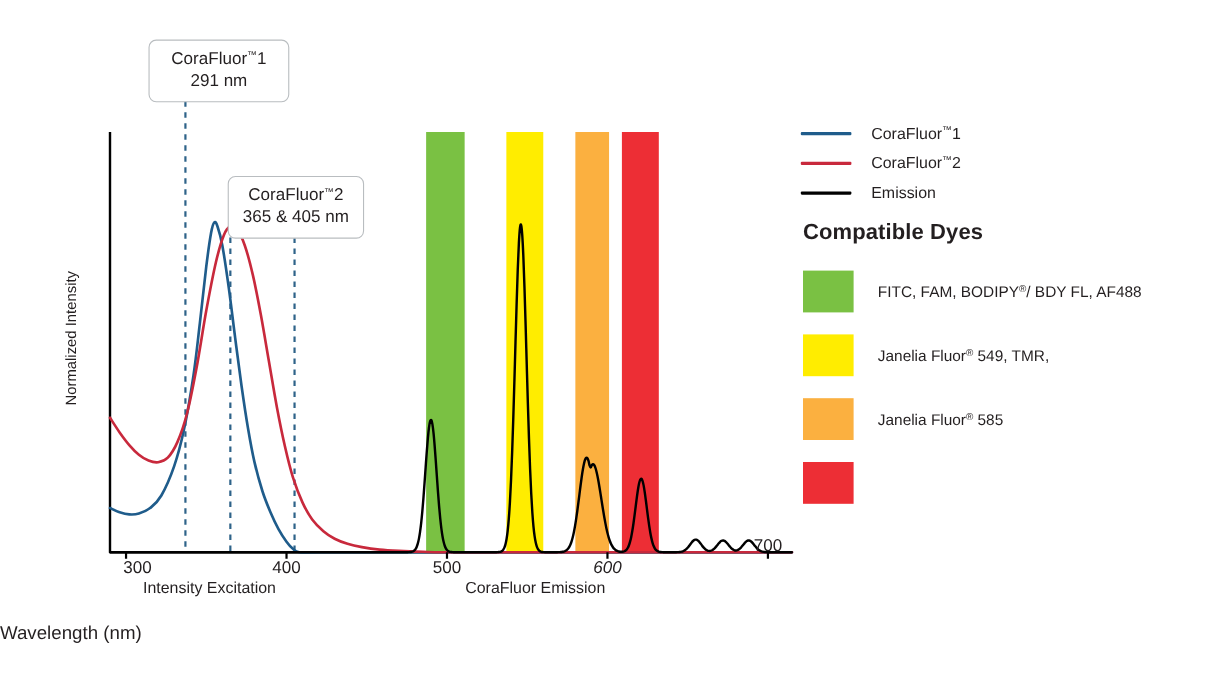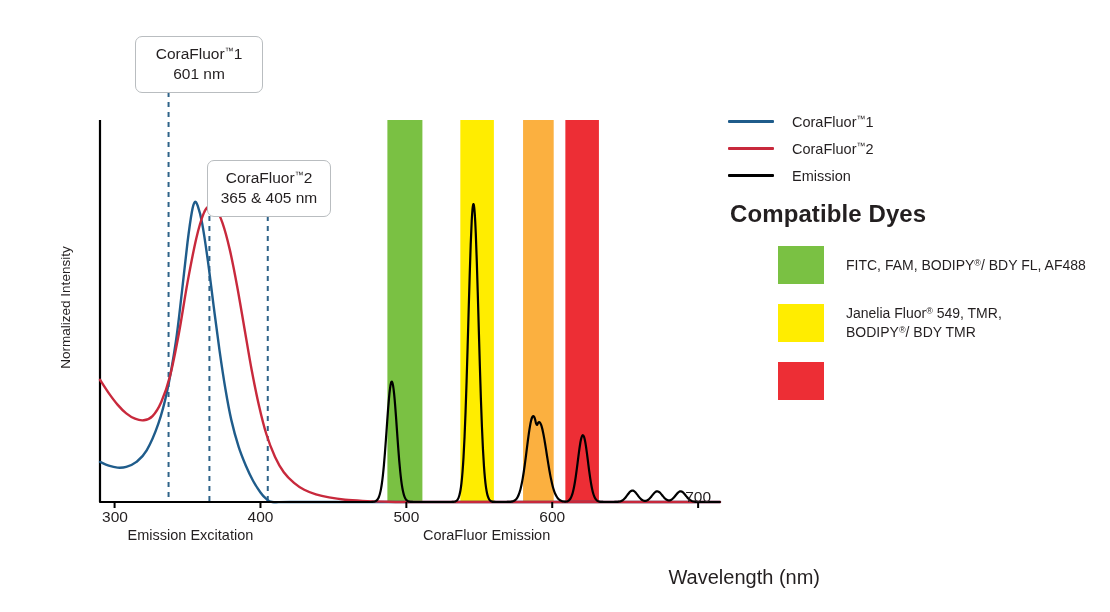--- a/index.html
+++ b/index.html
@@ -64,22 +64,22 @@
     width: 180px;
     text-align: center;
     transform: rotate(-90deg);
     transform-origin: center center;
     font-size: 13.5px;
   }
   #x-axis-title {
     left: 0px;
     top: 566px;
     width: 820px;
-    text-align: right;
-    font-size: 20px;
+    text-align: left;
+    font-size: 17px;
   }
   .tick-label {
     position: absolute;
     font-size: 15.5px;
     color: #231f20;
     transform: translateX(-50%);
     white-space: nowrap;
   }
   .region-label {
     position: absolute;
@@ -115,36 +115,35 @@
   }
   .legend-text sup {
     font-size: 9px;
     vertical-align: 0.55em;
   }
 
   #dyes-heading {
     position: absolute;
     left: 730px;
     top: 200px;
-    font-size: 24px;
+    font-size: 20px;
     font-weight: bold;
     color: #231f20;
     letter-spacing: 0.1px;
   }
   #dyes-list {
     position: absolute;
     left: 730px;
     top: 236px;
     width: 372px;
   }
   .dye-row {
     display: flex;
     align-items: center;
     height: 58px;
-    margin-left: 48px;
   }
   .dye-swatch {
     width: 46px;
     height: 38px;
     flex: 0 0 46px;
     margin-right: 22px;
   }
   .dye-text {
     font-size: 14px;
     line-height: 1.35;
@@ -176,38 +175,38 @@
       <path d="M 100.00 502.00 C 100.17 502.00, 100.68 502.00, 101.02 502.00 C 101.36 502.00, 101.70 502.00, 102.04 502.00 C 102.38 502.00, 102.72 502.00, 103.06 502.00 C 103.40 502.00, 103.74 502.00, 104.08 502.00 C 104.43 502.00, 104.77 502.00, 105.11 502.00 C 105.45 502.00, 105.79 502.00, 106.13 502.00 C 106.47 502.00, 106.81 502.00, 107.15 502.00 C 107.49 502.00, 107.83 502.00, 108.17 502.00 C 108.51 502.00, 108.85 502.00, 109.19 502.00 C 109.53 502.00, 109.87 502.00, 110.21 502.00 C 110.55 502.00, 110.89 502.00, 111.23 502.00 C 111.57 502.00, 111.91 502.00, 112.25 502.00 C 112.59 502.00, 112.93 502.00, 113.28 502.00 C 113.62 502.00, 113.96 502.00, 114.30 502.00 C 114.64 502.00, 114.98 502.00, 115.32 502.00 C 115.66 502.00, 116.00 502.00, 116.34 502.00 C 116.68 502.00, 117.02 502.00, 117.36 502.00 C 117.70 502.00, 118.04 502.00, 118.38 502.00 C 118.72 502.00, 119.06 502.00, 119.40 502.00 C 119.74 502.00, 120.08 502.00, 120.42 502.00 C 120.76 502.00, 121.10 502.00, 121.44 502.00 C 121.79 502.00, 122.13 502.00, 122.47 502.00 C 122.81 502.00, 123.15 502.00, 123.49 502.00 C 123.83 502.00, 124.17 502.00, 124.51 502.00 C 124.85 502.00, 125.19 502.00, 125.53 502.00 C 125.87 502.00, 126.21 502.00, 126.55 502.00 C 126.89 502.00, 127.23 502.00, 127.57 502.00 C 127.91 502.00, 128.25 502.00, 128.59 502.00 C 128.93 502.00, 129.27 502.00, 129.61 502.00 C 129.95 502.00, 130.29 502.00, 130.64 502.00 C 130.98 502.00, 131.32 502.00, 131.66 502.00 C 132.00 502.00, 132.34 502.00, 132.68 502.00 C 133.02 502.00, 133.36 502.00, 133.70 502.00 C 134.04 502.00, 134.38 502.00, 134.72 502.00 C 135.06 502.00, 135.40 502.00, 135.74 502.00 C 136.08 502.00, 136.42 502.00, 136.76 502.00 C 137.10 502.00, 137.44 502.00, 137.78 502.00 C 138.12 502.00, 138.46 502.00, 138.80 502.00 C 139.15 502.00, 139.49 502.00, 139.83 502.00 C 140.17 502.00, 140.51 502.00, 140.85 502.00 C 141.19 502.00, 141.53 502.00, 141.87 502.00 C 142.21 502.00, 142.55 502.00, 142.89 502.00 C 143.23 502.00, 143.57 502.00, 143.91 502.00 C 144.25 502.00, 144.59 502.00, 144.93 502.00 C 145.27 502.00, 145.61 502.00, 145.95 502.00 C 146.29 502.00, 146.63 502.00, 146.97 502.00 C 147.31 502.00, 147.65 502.00, 148.00 502.00 C 148.34 502.00, 148.68 502.00, 149.02 502.00 C 149.36 502.00, 149.70 502.00, 150.04 502.00 C 150.38 502.00, 150.72 502.00, 151.06 502.00 C 151.40 502.00, 151.74 502.00, 152.08 502.00 C 152.42 502.00, 152.76 502.00, 153.10 502.00 C 153.44 502.00, 153.78 502.00, 154.12 502.00 C 154.46 502.00, 154.80 502.00, 155.14 502.00 C 155.48 502.00, 155.82 502.00, 156.16 502.00 C 156.51 502.00, 156.85 502.00, 157.19 502.00 C 157.53 502.00, 157.87 502.00, 158.21 502.00 C 158.55 502.00, 158.89 502.00, 159.23 502.00 C 159.57 502.00, 159.91 502.00, 160.25 502.00 C 160.59 502.00, 160.93 502.00, 161.27 502.00 C 161.61 502.00, 161.95 502.00, 162.29 502.00 C 162.63 502.00, 162.97 502.00, 163.31 502.00 C 163.65 502.00, 163.99 502.00, 164.33 502.00 C 164.67 502.00, 165.01 502.00, 165.36 502.00 C 165.70 502.00, 166.04 502.00, 166.38 502.00 C 166.72 502.00, 167.06 502.00, 167.40 502.00 C 167.74 502.00, 168.08 502.00, 168.42 502.00 C 168.76 502.00, 169.10 502.00, 169.44 502.00 C 169.78 502.00, 170.12 502.00, 170.46 502.00 C 170.80 502.00, 171.14 502.00, 171.48 502.00 C 171.82 502.00, 172.16 502.00, 172.50 502.00 C 172.84 502.00, 173.18 502.00, 173.52 502.00 C 173.87 502.00, 174.21 502.00, 174.55 502.00 C 174.89 502.00, 175.23 502.00, 175.57 502.00 C 175.91 502.00, 176.25 502.00, 176.59 502.00 C 176.93 502.00, 177.27 502.00, 177.61 502.00 C 177.95 502.00, 178.29 502.00, 178.63 502.00 C 178.97 502.00, 179.31 502.00, 179.65 502.00 C 179.99 502.00, 180.33 502.00, 180.67 502.00 C 181.01 502.00, 181.35 502.00, 181.69 502.00 C 182.03 502.00, 182.37 502.00, 182.72 502.00 C 183.06 502.00, 183.40 502.00, 183.74 502.00 C 184.08 502.00, 184.42 502.00, 184.76 502.00 C 185.10 502.00, 185.44 502.00, 185.78 502.00 C 186.12 502.00, 186.46 502.00, 186.80 502.00 C 187.14 502.00, 187.48 502.00, 187.82 502.00 C 188.16 502.00, 188.50 502.00, 188.84 502.00 C 189.18 502.00, 189.52 502.00, 189.86 502.00 C 190.20 502.00, 190.54 502.00, 190.88 502.00 C 191.23 502.00, 191.57 502.00, 191.91 502.00 C 192.25 502.00, 192.59 502.00, 192.93 502.00 C 193.27 502.00, 193.61 502.00, 193.95 502.00 C 194.29 502.00, 194.63 502.00, 194.97 502.00 C 195.31 502.00, 195.65 502.00, 195.99 502.00 C 196.33 502.00, 196.67 502.00, 197.01 502.00 C 197.35 502.00, 197.69 502.00, 198.03 502.00 C 198.37 502.00, 198.71 502.00, 199.05 502.00 C 199.39 502.00, 199.73 502.00, 200.08 502.00 C 200.42 502.00, 200.76 502.00, 201.10 502.00 C 201.44 502.00, 201.78 502.00, 202.12 502.00 C 202.46 502.00, 202.80 502.00, 203.14 502.00 C 203.48 502.00, 203.82 502.00, 204.16 502.00 C 204.50 502.00, 204.84 502.00, 205.18 502.00 C 205.52 502.00, 205.86 502.00, 206.20 502.00 C 206.54 502.00, 206.88 502.00, 207.22 502.00 C 207.56 502.00, 207.90 502.00, 208.24 502.00 C 208.59 502.00, 208.93 502.00, 209.27 502.00 C 209.61 502.00, 209.95 502.00, 210.29 502.00 C 210.63 502.00, 210.97 502.00, 211.31 502.00 C 211.65 502.00, 211.99 502.00, 212.33 502.00 C 212.67 502.00, 213.01 502.00, 213.35 502.00 C 213.69 502.00, 214.03 502.00, 214.37 502.00 C 214.71 502.00, 215.05 502.00, 215.39 502.00 C 215.73 502.00, 216.07 502.00, 216.41 502.00 C 216.75 502.00, 217.09 502.00, 217.44 502.00 C 217.78 502.00, 218.12 502.00, 218.46 502.00 C 218.80 502.00, 219.14 502.00, 219.48 502.00 C 219.82 502.00, 220.16 502.00, 220.50 502.00 C 220.84 502.00, 221.18 502.00, 221.52 502.00 C 221.86 502.00, 222.20 502.00, 222.54 502.00 C 222.88 502.00, 223.22 502.00, 223.56 502.00 C 223.90 502.00, 224.24 502.00, 224.58 502.00 C 224.92 502.00, 225.26 502.00, 225.60 502.00 C 225.95 502.00, 226.29 502.00, 226.63 502.00 C 226.97 502.00, 227.31 502.00, 227.65 502.00 C 227.99 502.00, 228.33 502.00, 228.67 502.00 C 229.01 502.00, 229.35 502.00, 229.69 502.00 C 230.03 502.00, 230.37 502.00, 230.71 502.00 C 231.05 502.00, 231.39 502.00, 231.73 502.00 C 232.07 502.00, 232.41 502.00, 232.75 502.00 C 233.09 502.00, 233.43 502.00, 233.77 502.00 C 234.11 502.00, 234.45 502.00, 234.80 502.00 C 235.14 502.00, 235.48 502.00, 235.82 502.00 C 236.16 502.00, 236.50 502.00, 236.84 502.00 C 237.18 502.00, 237.52 502.00, 237.86 502.00 C 238.20 502.00, 238.54 502.00, 238.88 502.00 C 239.22 502.00, 239.56 502.00, 239.90 502.00 C 240.24 502.00, 240.58 502.00, 240.92 502.00 C 241.26 502.00, 241.60 502.00, 241.94 502.00 C 242.28 502.00, 242.62 502.00, 242.96 502.00 C 243.31 502.00, 243.65 502.00, 243.99 502.00 C 244.33 502.00, 244.67 502.00, 245.01 502.00 C 245.35 502.00, 245.69 502.00, 246.03 502.00 C 246.37 502.00, 246.71 502.00, 247.05 502.00 C 247.39 502.00, 247.73 502.00, 248.07 502.00 C 248.41 502.00, 248.75 502.00, 249.09 502.00 C 249.43 502.00, 249.77 502.00, 250.11 502.00 C 250.45 502.00, 250.79 502.00, 251.13 502.00 C 251.47 502.00, 251.81 502.00, 252.16 502.00 C 252.50 502.00, 252.84 502.00, 253.18 502.00 C 253.52 502.00, 253.86 502.00, 254.20 502.00 C 254.54 502.00, 254.88 502.00, 255.22 502.00 C 255.56 502.00, 255.90 502.00, 256.24 502.00 C 256.58 502.00, 256.92 502.00, 257.26 502.00 C 257.60 502.00, 257.94 502.00, 258.28 502.00 C 258.62 502.00, 258.96 502.00, 259.30 502.00 C 259.64 502.00, 259.98 502.00, 260.32 502.00 C 260.67 502.00, 261.01 502.00, 261.35 502.00 C 261.69 502.00, 262.03 502.00, 262.37 502.00 C 262.71 502.00, 263.05 502.00, 263.39 502.00 C 263.73 502.00, 264.07 502.00, 264.41 502.00 C 264.75 502.00, 265.09 502.00, 265.43 502.00 C 265.77 502.00, 266.11 502.00, 266.45 502.00 C 266.79 502.00, 267.13 502.00, 267.47 502.00 C 267.81 502.00, 268.15 502.00, 268.49 502.00 C 268.83 502.00, 269.17 502.00, 269.52 502.00 C 269.86 502.00, 270.20 502.00, 270.54 502.00 C 270.88 502.00, 271.22 502.00, 271.56 502.00 C 271.90 502.00, 272.24 502.00, 272.58 502.00 C 272.92 502.00, 273.26 502.00, 273.60 502.00 C 273.94 502.00, 274.28 502.00, 274.62 502.00 C 274.96 502.00, 275.30 502.00, 275.64 502.00 C 275.98 502.00, 276.32 502.00, 276.66 502.00 C 277.00 502.00, 277.34 502.00, 277.68 502.00 C 278.03 502.00, 278.37 502.00, 278.71 502.00 C 279.05 502.00, 279.39 502.00, 279.73 502.00 C 280.07 502.00, 280.41 502.00, 280.75 502.00 C 281.09 502.00, 281.43 502.00, 281.77 502.00 C 282.11 502.00, 282.45 502.00, 282.79 502.00 C 283.13 502.00, 283.47 502.00, 283.81 502.00 C 284.15 502.00, 284.49 502.00, 284.83 502.00 C 285.17 502.00, 285.51 502.00, 285.85 502.00 C 286.19 502.00, 286.53 502.00, 286.88 502.00 C 287.22 502.00, 287.56 502.00, 287.90 502.00 C 288.24 502.00, 288.58 502.00, 288.92 502.00 C 289.26 502.00, 289.60 502.00, 289.94 502.00 C 290.28 502.00, 290.62 502.00, 290.96 502.00 C 291.30 502.00, 291.64 502.00, 291.98 502.00 C 292.32 502.00, 292.66 502.00, 293.00 502.00 C 293.34 502.00, 293.68 502.00, 294.02 502.00 C 294.36 502.00, 294.70 502.00, 295.04 502.00 C 295.39 502.00, 295.73 502.00, 296.07 502.00 C 296.41 502.00, 296.75 502.00, 297.09 502.00 C 297.43 502.00, 297.77 502.00, 298.11 502.00 C 298.45 502.00, 298.79 502.00, 299.13 502.00 C 299.47 502.00, 299.81 502.00, 300.15 502.00 C 300.49 502.00, 300.83 502.00, 301.17 502.00 C 301.51 502.00, 301.85 502.00, 302.19 502.00 C 302.53 502.00, 302.87 502.00, 303.21 502.00 C 303.55 502.00, 303.89 502.00, 304.24 502.00 C 304.58 502.00, 304.92 502.00, 305.26 502.00 C 305.60 502.00, 305.94 502.00, 306.28 502.00 C 306.62 502.00, 306.96 502.00, 307.30 502.00 C 307.64 502.00, 307.98 502.00, 308.32 502.00 C 308.66 502.00, 309.00 502.00, 309.34 502.00 C 309.68 502.00, 310.02 502.00, 310.36 502.00 C 310.70 502.00, 311.04 502.00, 311.38 502.00 C 311.72 502.00, 312.06 502.00, 312.40 502.00 C 312.75 502.00, 313.09 502.00, 313.43 502.00 C 313.77 502.00, 314.11 502.00, 314.45 502.00 C 314.79 502.00, 315.13 502.00, 315.47 502.00 C 315.81 502.00, 316.15 502.00, 316.49 502.00 C 316.83 502.00, 317.17 502.00, 317.51 502.00 C 317.85 502.00, 318.19 502.00, 318.53 502.00 C 318.87 502.00, 319.21 502.00, 319.55 502.00 C 319.89 502.00, 320.23 502.00, 320.57 502.00 C 320.91 502.00, 321.25 502.00, 321.60 502.00 C 321.94 502.00, 322.28 502.00, 322.62 502.00 C 322.96 502.00, 323.30 502.00, 323.64 502.00 C 323.98 502.00, 324.32 502.00, 324.66 502.00 C 325.00 502.00, 325.34 502.00, 325.68 502.00 C 326.02 502.00, 326.36 502.00, 326.70 502.00 C 327.04 502.00, 327.38 502.00, 327.72 502.00 C 328.06 502.00, 328.40 502.00, 328.74 502.00 C 329.08 502.00, 329.42 502.00, 329.76 502.00 C 330.11 502.00, 330.45 502.00, 330.79 502.00 C 331.13 502.00, 331.47 502.00, 331.81 502.00 C 332.15 502.00, 332.49 502.00, 332.83 502.00 C 333.17 502.00, 333.51 502.00, 333.85 502.00 C 334.19 502.00, 334.53 502.00, 334.87 502.00 C 335.21 502.00, 335.55 502.00, 335.89 502.00 C 336.23 502.00, 336.57 502.00, 336.91 502.00 C 337.25 502.00, 337.59 502.00, 337.93 502.00 C 338.27 502.00, 338.61 502.00, 338.96 502.00 C 339.30 502.00, 339.64 502.00, 339.98 502.00 C 340.32 502.00, 340.66 502.00, 341.00 502.00 C 341.34 502.00, 341.68 502.00, 342.02 502.00 C 342.36 502.00, 342.70 502.00, 343.04 502.00 C 343.38 502.00, 343.72 502.00, 344.06 502.00 C 344.40 502.00, 344.74 502.00, 345.08 502.00 C 345.42 502.00, 345.76 502.00, 346.10 502.00 C 346.44 502.00, 346.78 502.00, 347.12 502.00 C 347.47 502.00, 347.81 502.00, 348.15 502.00 C 348.49 502.00, 348.83 502.00, 349.17 502.00 C 349.51 502.00, 349.85 502.00, 350.19 502.00 C 350.53 502.00, 350.87 502.00, 351.21 502.00 C 351.55 502.00, 351.89 502.00, 352.23 502.00 C 352.57 502.00, 352.91 502.00, 353.25 502.00 C 353.59 502.00, 353.93 502.00, 354.27 502.00 C 354.61 502.00, 354.95 502.00, 355.29 502.00 C 355.63 502.00, 355.97 502.00, 356.32 502.00 C 356.66 502.00, 357.00 502.00, 357.34 502.00 C 357.68 502.00, 358.02 502.00, 358.36 502.00 C 358.70 502.00, 359.04 502.00, 359.38 502.00 C 359.72 502.00, 360.06 502.00, 360.40 502.00 C 360.74 502.00, 361.08 502.00, 361.42 502.00 C 361.76 502.00, 362.10 502.00, 362.44 502.00 C 362.78 502.00, 363.12 502.00, 363.46 502.00 C 363.80 502.00, 364.14 502.00, 364.48 502.00 C 364.83 502.00, 365.17 502.00, 365.51 502.00 C 365.85 502.00, 366.19 502.00, 366.53 502.00 C 366.87 502.00, 367.21 502.00, 367.55 502.00 C 367.89 502.00, 368.23 502.00, 368.57 502.00 C 368.91 501.99, 369.25 501.99, 369.59 501.99 C 369.93 501.99, 370.27 501.98, 370.61 501.98 C 370.95 501.97, 371.29 501.96, 371.63 501.95 C 371.97 501.93, 372.31 501.92, 372.65 501.89 C 372.99 501.86, 373.33 501.83, 373.68 501.77 C 374.02 501.72, 374.36 501.66, 374.70 501.55 C 375.04 501.44, 375.38 501.33, 375.72 501.14 C 376.06 500.95, 376.40 500.74, 376.74 500.42 C 377.08 500.09, 377.42 499.73, 377.76 499.20 C 378.10 498.68, 378.44 498.08, 378.78 497.25 C 379.12 496.43, 379.46 495.49, 379.80 494.27 C 380.14 493.04, 380.48 491.64, 380.82 489.89 C 381.16 488.14, 381.50 486.15, 381.84 483.77 C 382.19 481.40, 382.53 478.71, 382.87 475.65 C 383.21 472.59, 383.55 469.15, 383.89 465.40 C 384.23 461.65, 384.57 457.49, 384.91 453.16 C 385.25 448.82, 385.59 444.09, 385.93 439.37 C 386.27 434.66, 386.61 429.63, 386.95 424.85 C 387.29 420.07, 387.63 415.13, 387.97 410.68 C 388.31 406.24, 388.65 401.85, 388.99 398.16 C 389.33 394.46, 389.67 391.08, 390.01 388.54 C 390.35 385.99, 390.69 384.00, 391.04 382.89 C 391.38 381.78, 391.72 381.42, 392.06 381.87 C 392.40 382.31, 392.74 383.63, 393.08 385.58 C 393.42 387.54, 393.76 390.37, 394.10 393.61 C 394.44 396.85, 394.78 400.86, 395.12 405.04 C 395.46 409.21, 395.80 413.97, 396.14 418.66 C 396.48 423.35, 396.82 428.39, 397.16 433.18 C 397.50 437.97, 397.84 442.87, 398.18 447.40 C 398.52 451.93, 398.86 456.36, 399.20 460.38 C 399.55 464.40, 399.89 468.16, 400.23 471.52 C 400.57 474.88, 400.91 477.89, 401.25 480.55 C 401.59 483.21, 401.93 485.49, 402.27 487.50 C 402.61 489.50, 402.95 491.14, 403.29 492.58 C 403.63 494.02, 403.97 495.14, 404.31 496.12 C 404.65 497.10, 404.99 497.83, 405.33 498.47 C 405.67 499.12, 406.01 499.57, 406.35 499.97 C 406.69 500.37, 407.03 500.64, 407.37 500.88 C 407.71 501.11, 408.05 501.27, 408.40 501.40 C 408.74 501.54, 409.08 501.62, 409.42 501.69 C 409.76 501.77, 410.10 501.81, 410.44 501.85 C 410.78 501.89, 411.12 501.91, 411.46 501.93 C 411.80 501.95, 412.14 501.96, 412.48 501.97 C 412.82 501.98, 413.16 501.98, 413.50 501.99 C 413.84 501.99, 414.18 501.99, 414.52 501.99 C 414.86 502.00, 415.20 502.00, 415.54 502.00 C 415.88 502.00, 416.22 502.00, 416.56 502.00 C 416.91 502.00, 417.25 502.00, 417.59 502.00 C 417.93 502.00, 418.27 502.00, 418.61 502.00 C 418.95 502.00, 419.29 502.00, 419.63 502.00 C 419.97 502.00, 420.31 502.00, 420.65 502.00 C 420.99 502.00, 421.33 502.00, 421.67 502.00 C 422.01 502.00, 422.35 502.00, 422.69 502.00 C 423.03 502.00, 423.37 502.00, 423.71 502.00 C 424.05 502.00, 424.39 502.00, 424.73 502.00 C 425.07 502.00, 425.41 502.00, 425.76 502.00 C 426.10 502.00, 426.44 502.00, 426.78 502.00 C 427.12 502.00, 427.46 502.00, 427.80 502.00 C 428.14 502.00, 428.48 502.00, 428.82 502.00 C 429.16 502.00, 429.50 502.00, 429.84 502.00 C 430.18 502.00, 430.52 502.00, 430.86 502.00 C 431.20 502.00, 431.54 502.00, 431.88 502.00 C 432.22 502.00, 432.56 502.00, 432.90 502.00 C 433.24 502.00, 433.58 502.00, 433.92 502.00 C 434.27 502.00, 434.61 502.00, 434.95 502.00 C 435.29 502.00, 435.63 502.00, 435.97 502.00 C 436.31 502.00, 436.65 502.00, 436.99 502.00 C 437.33 502.00, 437.67 502.00, 438.01 502.00 C 438.35 502.00, 438.69 502.00, 439.03 502.00 C 439.37 502.00, 439.71 502.00, 440.05 502.00 C 440.39 502.00, 440.73 502.00, 441.07 502.00 C 441.41 502.00, 441.75 502.00, 442.09 502.00 C 442.43 502.00, 442.77 502.00, 443.12 502.00 C 443.46 502.00, 443.80 502.00, 444.14 502.00 C 444.48 502.00, 444.82 502.00, 445.16 502.00 C 445.50 502.00, 445.84 502.00, 446.18 502.00 C 446.52 502.00, 446.86 502.00, 447.20 502.00 C 447.54 502.00, 447.88 502.00, 448.22 502.00 C 448.56 502.00, 448.90 502.00, 449.24 502.00 C 449.58 501.99, 449.92 501.99, 450.26 501.99 C 450.60 501.99, 450.94 501.98, 451.28 501.98 C 451.63 501.97, 451.97 501.96, 452.31 501.94 C 452.65 501.93, 452.99 501.91, 453.33 501.87 C 453.67 501.84, 454.01 501.80, 454.35 501.73 C 454.69 501.66, 455.03 501.58, 455.37 501.44 C 455.71 501.30, 456.05 501.15, 456.39 500.88 C 456.73 500.62, 457.07 500.33, 457.41 499.87 C 457.75 499.40, 458.09 498.88, 458.43 498.08 C 458.77 497.28, 459.11 496.38, 459.45 495.07 C 459.79 493.77, 460.13 492.29, 460.48 490.25 C 460.82 488.21, 461.16 485.89, 461.50 482.85 C 461.84 479.81, 462.18 476.33, 462.52 472.00 C 462.86 467.67, 463.20 462.74, 463.54 456.87 C 463.88 450.99, 464.22 444.34, 464.56 436.75 C 464.90 429.17, 465.24 420.66, 465.58 411.37 C 465.92 402.09, 466.26 391.80, 466.60 381.06 C 466.94 370.32, 467.28 358.61, 467.62 346.93 C 467.96 335.24, 468.30 322.80, 468.64 310.96 C 468.99 299.12, 469.33 286.90, 469.67 275.89 C 470.01 264.87, 470.35 254.00, 470.69 244.86 C 471.03 235.72, 471.37 227.35, 471.71 221.05 C 472.05 214.75, 472.39 209.82, 472.73 207.06 C 473.07 204.31, 473.41 203.42, 473.75 204.53 C 474.09 205.64, 474.43 208.88, 474.77 213.73 C 475.11 218.58, 475.45 225.57, 475.79 233.60 C 476.13 241.63, 476.47 251.56, 476.81 261.90 C 477.15 272.24, 477.49 284.03, 477.84 295.64 C 478.18 307.26, 478.52 319.73, 478.86 331.59 C 479.20 343.45, 479.54 355.58, 479.88 366.80 C 480.22 378.02, 480.56 388.99, 480.90 398.94 C 481.24 408.89, 481.58 418.19, 481.92 426.52 C 482.26 434.84, 482.60 442.29, 482.94 448.88 C 483.28 455.48, 483.62 461.12, 483.96 466.09 C 484.30 471.05, 484.64 475.11, 484.98 478.67 C 485.32 482.23, 485.66 485.01, 486.00 487.44 C 486.35 489.87, 486.69 491.68, 487.03 493.27 C 487.37 494.86, 487.71 495.98, 488.05 496.97 C 488.39 497.96, 488.73 498.62, 489.07 499.22 C 489.41 499.81, 489.75 500.18, 490.09 500.52 C 490.43 500.86, 490.77 501.06, 491.11 501.24 C 491.45 501.43, 491.79 501.53, 492.13 501.63 C 492.47 501.73, 492.81 501.78, 493.15 501.82 C 493.49 501.87, 493.83 501.90, 494.17 501.92 C 494.51 501.94, 494.85 501.95, 495.20 501.97 C 495.54 501.98, 495.88 501.98, 496.22 501.99 C 496.56 501.99, 496.90 501.99, 497.24 501.99 C 497.58 502.00, 497.92 502.00, 498.26 502.00 C 498.60 502.00, 498.94 502.00, 499.28 502.00 C 499.62 502.00, 499.96 502.00, 500.30 502.00 C 500.64 502.00, 500.98 502.00, 501.32 502.00 C 501.66 502.00, 502.00 502.00, 502.34 502.00 C 502.68 502.00, 503.02 502.00, 503.36 502.00 C 503.71 502.00, 504.05 502.00, 504.39 501.99 C 504.73 501.99, 505.07 501.99, 505.41 501.99 C 505.75 501.99, 506.09 501.98, 506.43 501.98 C 506.77 501.98, 507.11 501.97, 507.45 501.96 C 507.79 501.95, 508.13 501.95, 508.47 501.93 C 508.81 501.92, 509.15 501.90, 509.49 501.88 C 509.83 501.85, 510.17 501.83, 510.51 501.79 C 510.85 501.75, 511.19 501.71, 511.53 501.64 C 511.87 501.58, 512.21 501.51, 512.56 501.41 C 512.90 501.31, 513.24 501.20, 513.58 501.05 C 513.92 500.89, 514.26 500.72, 514.60 500.50 C 514.94 500.27, 515.28 500.01, 515.62 499.69 C 515.96 499.36, 516.30 498.99, 516.64 498.53 C 516.98 498.07, 517.32 497.55, 517.66 496.91 C 518.00 496.28, 518.34 495.57, 518.68 494.72 C 519.02 493.88, 519.36 492.94, 519.70 491.84 C 520.04 490.75, 520.38 489.53, 520.72 488.16 C 521.07 486.78, 521.41 485.27, 521.75 483.59 C 522.09 481.92, 522.43 480.08, 522.77 478.10 C 523.11 476.12, 523.45 473.98, 523.79 471.72 C 524.13 469.46, 524.47 467.03, 524.81 464.54 C 525.15 462.06, 525.49 459.42, 525.83 456.78 C 526.17 454.14, 526.51 451.39, 526.85 448.71 C 527.19 446.03, 527.53 443.29, 527.87 440.70 C 528.21 438.11, 528.55 435.53, 528.89 433.18 C 529.23 430.82, 529.57 428.55, 529.92 426.57 C 530.26 424.60, 530.60 422.79, 530.94 421.31 C 531.28 419.84, 531.62 418.62, 531.96 417.75 C 532.30 416.89, 532.64 416.33, 532.98 416.13 C 533.32 415.94, 533.66 416.09, 534.00 416.58 C 534.34 417.07, 534.68 417.92, 535.02 419.05 C 535.36 420.19, 535.70 422.40, 536.04 423.38 C 536.38 424.36, 536.72 425.04, 537.06 424.94 C 537.40 424.84, 537.74 423.27, 538.08 422.79 C 538.43 422.32, 538.77 422.07, 539.11 422.07 C 539.45 422.07, 539.79 422.32, 540.13 422.79 C 540.47 423.27, 540.81 424.01, 541.15 424.94 C 541.49 425.87, 541.83 427.05, 542.17 428.38 C 542.51 429.72, 542.85 431.28, 543.19 432.95 C 543.53 434.62, 543.87 436.48, 544.21 438.41 C 544.55 440.33, 544.89 442.41, 545.23 444.50 C 545.57 446.59, 545.91 448.78, 546.25 450.94 C 546.59 453.11, 546.93 455.33, 547.28 457.49 C 547.62 459.65, 547.96 461.82, 548.30 463.90 C 548.64 465.98, 548.98 468.03, 549.32 469.98 C 549.66 471.93, 550.00 473.81, 550.34 475.58 C 550.68 477.35, 551.02 479.03, 551.36 480.59 C 551.70 482.16, 552.04 483.62, 552.38 484.97 C 552.72 486.32, 553.06 487.56, 553.40 488.70 C 553.74 489.83, 554.08 490.86, 554.42 491.80 C 554.76 492.73, 555.10 493.56, 555.44 494.32 C 555.79 495.07, 556.13 495.72, 556.47 496.32 C 556.81 496.91, 557.15 497.42, 557.49 497.87 C 557.83 498.33, 558.17 498.71, 558.51 499.06 C 558.85 499.40, 559.19 499.69, 559.53 499.94 C 559.87 500.19, 560.21 500.40, 560.55 500.58 C 560.89 500.76, 561.23 500.91, 561.57 501.03 C 561.91 501.16, 562.25 501.26, 562.59 501.34 C 562.93 501.43, 563.27 501.49, 563.61 501.53 C 563.95 501.58, 564.29 501.61, 564.64 501.62 C 564.98 501.64, 565.32 501.63, 565.66 501.61 C 566.00 501.58, 566.34 501.54, 566.68 501.46 C 567.02 501.38, 567.36 501.29, 567.70 501.13 C 568.04 500.97, 568.38 500.79, 568.72 500.53 C 569.06 500.26, 569.40 499.95, 569.74 499.53 C 570.08 499.10, 570.42 498.61, 570.76 497.97 C 571.10 497.33, 571.44 496.59, 571.78 495.67 C 572.12 494.74, 572.46 493.69, 572.80 492.42 C 573.15 491.16, 573.49 489.72, 573.83 488.08 C 574.17 486.43, 574.51 484.58, 574.85 482.55 C 575.19 480.52, 575.53 478.27, 575.87 475.90 C 576.21 473.53, 576.55 470.94, 576.89 468.34 C 577.23 465.74, 577.57 462.96, 577.91 460.30 C 578.25 457.63, 578.59 454.87, 578.93 452.35 C 579.27 449.84, 579.61 447.34, 579.95 445.22 C 580.29 443.10, 580.63 441.12, 580.97 439.61 C 581.31 438.09, 581.65 436.86, 582.00 436.13 C 582.34 435.39, 582.68 435.05, 583.02 435.18 C 583.36 435.30, 583.70 435.90, 584.04 436.87 C 584.38 437.85, 584.72 439.31, 585.06 441.02 C 585.40 442.73, 585.74 444.87, 586.08 447.13 C 586.42 449.39, 586.76 451.99, 587.10 454.57 C 587.44 457.15, 587.78 459.95, 588.12 462.61 C 588.46 465.28, 588.80 468.02, 589.14 470.57 C 589.48 473.12, 589.82 475.62, 590.16 477.90 C 590.51 480.18, 590.85 482.33, 591.19 484.25 C 591.53 486.17, 591.87 487.90, 592.21 489.44 C 592.55 490.97, 592.89 492.30, 593.23 493.46 C 593.57 494.62, 593.91 495.58, 594.25 496.42 C 594.59 497.26, 594.93 497.92, 595.27 498.50 C 595.61 499.08, 595.95 499.51, 596.29 499.89 C 596.63 500.27, 596.97 500.54, 597.31 500.78 C 597.65 501.01, 597.99 501.18, 598.33 501.32 C 598.67 501.46, 599.01 501.55, 599.36 501.64 C 599.70 501.72, 600.04 501.77, 600.38 501.81 C 600.72 501.86, 601.06 501.88, 601.40 501.91 C 601.74 501.93, 602.08 501.94, 602.42 501.96 C 602.76 501.97, 603.10 501.97, 603.44 501.98 C 603.78 501.99, 604.12 501.99, 604.46 501.99 C 604.80 501.99, 605.14 502.00, 605.48 502.00 C 605.82 502.00, 606.16 502.00, 606.50 502.00 C 606.84 502.00, 607.18 502.00, 607.52 502.00 C 607.87 502.00, 608.21 502.00, 608.55 502.00 C 608.89 502.00, 609.23 502.00, 609.57 502.00 C 609.91 502.00, 610.25 502.00, 610.59 502.00 C 610.93 502.00, 611.27 502.00, 611.61 502.00 C 611.95 502.00, 612.29 502.00, 612.63 501.99 C 612.97 501.99, 613.31 501.99, 613.65 501.99 C 613.99 501.98, 614.33 501.98, 614.67 501.97 C 615.01 501.97, 615.35 501.96, 615.69 501.95 C 616.03 501.94, 616.37 501.92, 616.72 501.90 C 617.06 501.88, 617.40 501.86, 617.74 501.82 C 618.08 501.79, 618.42 501.75, 618.76 501.69 C 619.10 501.63, 619.44 501.57, 619.78 501.48 C 620.12 501.39, 620.46 501.29, 620.80 501.16 C 621.14 501.03, 621.48 500.88, 621.82 500.70 C 622.16 500.52, 622.50 500.31, 622.84 500.06 C 623.18 499.82, 623.52 499.54, 623.86 499.23 C 624.20 498.92, 624.54 498.57, 624.88 498.20 C 625.23 497.82, 625.57 497.41, 625.91 496.99 C 626.25 496.56, 626.59 496.10, 626.93 495.64 C 627.27 495.19, 627.61 494.71, 627.95 494.26 C 628.29 493.81, 628.63 493.35, 628.97 492.94 C 629.31 492.53, 629.65 492.14, 629.99 491.82 C 630.33 491.49, 630.67 491.20, 631.01 491.00 C 631.35 490.79, 631.69 490.65, 632.03 490.58 C 632.37 490.52, 632.71 490.53, 633.05 490.61 C 633.39 490.70, 633.73 490.87, 634.08 491.09 C 634.42 491.32, 634.76 491.62, 635.10 491.96 C 635.44 492.30, 635.78 492.70, 636.12 493.12 C 636.46 493.53, 636.80 494.00, 637.14 494.45 C 637.48 494.90, 637.82 495.38, 638.16 495.83 C 638.50 496.28, 638.84 496.73, 639.18 497.15 C 639.52 497.56, 639.86 497.96, 640.20 498.32 C 640.54 498.68, 640.88 499.00, 641.22 499.29 C 641.56 499.57, 641.90 499.82, 642.24 500.02 C 642.59 500.23, 642.93 500.40, 643.27 500.53 C 643.61 500.65, 643.95 500.74, 644.29 500.79 C 644.63 500.84, 644.97 500.85, 645.31 500.83 C 645.65 500.80, 645.99 500.74, 646.33 500.64 C 646.67 500.53, 647.01 500.39, 647.35 500.22 C 647.69 500.04, 648.03 499.82, 648.37 499.57 C 648.71 499.32, 649.05 499.02, 649.39 498.70 C 649.73 498.38, 650.07 498.01, 650.41 497.63 C 650.75 497.25, 651.09 496.84, 651.44 496.42 C 651.78 496.01, 652.12 495.56, 652.46 495.14 C 652.80 494.71, 653.14 494.28, 653.48 493.88 C 653.82 493.49, 654.16 493.10, 654.50 492.77 C 654.84 492.44, 655.18 492.14, 655.52 491.91 C 655.86 491.69, 656.20 491.51, 656.54 491.41 C 656.88 491.31, 657.22 491.28, 657.56 491.32 C 657.90 491.36, 658.24 491.48, 658.58 491.65 C 658.92 491.82, 659.26 492.08, 659.60 492.36 C 659.95 492.65, 660.29 493.01, 660.63 493.38 C 660.97 493.75, 661.31 494.17, 661.65 494.58 C 661.99 495.00, 662.33 495.44, 662.67 495.86 C 663.01 496.28, 663.35 496.71, 663.69 497.10 C 664.03 497.50, 664.37 497.88, 664.71 498.22 C 665.05 498.56, 665.39 498.87, 665.73 499.14 C 666.07 499.41, 666.41 499.64, 666.75 499.82 C 667.09 500.01, 667.43 500.16, 667.77 500.26 C 668.11 500.36, 668.45 500.42, 668.80 500.43 C 669.14 500.44, 669.48 500.41, 669.82 500.33 C 670.16 500.26, 670.50 500.14, 670.84 499.97 C 671.18 499.81, 671.52 499.60, 671.86 499.36 C 672.20 499.11, 672.54 498.82, 672.88 498.50 C 673.22 498.18, 673.56 497.82, 673.90 497.44 C 674.24 497.06, 674.58 496.64, 674.92 496.22 C 675.26 495.81, 675.60 495.36, 675.94 494.94 C 676.28 494.52, 676.62 494.09, 676.96 493.71 C 677.31 493.32, 677.65 492.94, 677.99 492.63 C 678.33 492.31, 678.67 492.03, 679.01 491.82 C 679.35 491.61, 679.69 491.45, 680.03 491.37 C 680.37 491.29, 680.71 491.28, 681.05 491.34 C 681.39 491.40, 681.73 491.54, 682.07 491.73 C 682.41 491.92, 682.75 492.19, 683.09 492.49 C 683.43 492.80, 683.77 493.16, 684.11 493.54 C 684.45 493.92, 684.79 494.35, 685.13 494.77 C 685.47 495.19, 685.81 495.64, 686.16 496.07 C 686.50 496.49, 686.84 496.92, 687.18 497.32 C 687.52 497.72, 687.86 498.10, 688.20 498.45 C 688.54 498.80, 688.88 499.13, 689.22 499.42 C 689.56 499.71, 689.90 499.96, 690.24 500.19 C 690.58 500.42, 690.92 500.61, 691.26 500.78 C 691.60 500.96, 691.94 501.09, 692.28 501.22 C 692.62 501.34, 692.96 501.43, 693.30 501.51 C 693.64 501.60, 693.98 501.66, 694.32 501.71 C 694.67 501.76, 695.01 501.80, 695.35 501.83 C 695.69 501.87, 696.03 501.89, 696.37 501.91 C 696.71 501.93, 697.05 501.94, 697.39 501.95 C 697.73 501.96, 698.07 501.97, 698.41 501.98 C 698.75 501.98, 699.09 501.98, 699.43 501.99 C 699.77 501.99, 700.11 501.99, 700.45 501.99 C 700.79 502.00, 701.13 502.00, 701.47 502.00 C 701.81 502.00, 702.15 502.00, 702.49 502.00 C 702.83 502.00, 703.17 502.00, 703.52 502.00 C 703.86 502.00, 704.20 502.00, 704.54 502.00 C 704.88 502.00, 705.22 502.00, 705.56 502.00 C 705.90 502.00, 706.24 502.00, 706.58 502.00 C 706.92 502.00, 707.26 502.00, 707.60 502.00 C 707.94 502.00, 708.28 502.00, 708.62 502.00 C 708.96 502.00, 709.30 502.00, 709.64 502.00 C 709.98 502.00, 710.32 502.00, 710.66 502.00 C 711.00 502.00, 711.34 502.00, 711.68 502.00 C 712.03 502.00, 712.37 502.00, 712.71 502.00 C 713.05 502.00, 713.39 502.00, 713.73 502.00 C 714.07 502.00, 714.41 502.00, 714.75 502.00 C 715.09 502.00, 715.43 502.00, 715.77 502.00 C 716.11 502.00, 716.45 502.00, 716.79 502.00 C 717.13 502.00, 717.47 502.00, 717.81 502.00 C 718.15 502.00, 718.49 502.00, 718.83 502.00 C 719.17 502.00, 719.68 502.00, 719.85 502.00" fill="none" stroke="#000" stroke-width="2.2" stroke-linecap="round" stroke-linejoin="round"></path>
       <line x1="114.58823529411765" y1="502" x2="114.58823529411765" y2="508" stroke="#000" stroke-width="2"></line>
       <line x1="260.47058823529414" y1="502" x2="260.47058823529414" y2="508" stroke="#000" stroke-width="2"></line>
       <line x1="406.3529411764706" y1="502" x2="406.3529411764706" y2="508" stroke="#000" stroke-width="2"></line>
       <line x1="552.2352941176471" y1="502" x2="552.2352941176471" y2="508" stroke="#000" stroke-width="2"></line>
       <line x1="698.1176470588235" y1="502" x2="698.1176470588235" y2="508" stroke="#000" stroke-width="2"></line>
     </svg>
 
   <div class="callout" id="callout-1">
     <span class="ln"><span>CoraFluor</span><sup>™</sup><span>1</span></span>
-    <span class="ln">601 nm</span>
+    <span class="ln">291 nm</span>
   </div>
 
   <div class="callout" id="callout-2">
     <span class="ln"><span>CoraFluor</span><sup>™</sup><span>2</span></span>
     <span class="ln">365 &amp; 405 nm</span>
   </div>
 
   <div class="axis-label" id="y-axis-title">Normalized Intensity</div>
   <div class="axis-label" id="x-axis-title">Wavelength (nm)</div>
 
   <div id="tick-layer">
-      <div class="tick-label" style="left: 115px; top: 508px;">300</div>
+      <div class="tick-label" style="left: 125px; top: 508px;">300</div>
       <div class="tick-label" style="left: 260.471px; top: 508px;">400</div>
       <div class="tick-label" style="left: 406.353px; top: 508px;">500</div>
-      <div class="tick-label" style="left: 552.235px; top: 508px;">600</div>
+      <div class="tick-label" style="left: 552.235px; top: 508px; font-style: italic;">600</div>
       <div class="tick-label" style="left: 698.118px; top: 488px;">700</div>
-      <div class="region-label" style="left: 190.447px; top: 527px;">Emission Excitation</div>
+      <div class="region-label" style="left: 190.447px; top: 527px;">Intensity Excitation</div>
       <div class="region-label" style="left: 486.588px; top: 527px;">CoraFluor Emission</div>
     </div>
 
   <div id="legend">
       <div class="legend-row">
         <div class="legend-swatch-line" style="background: rgb(31, 92, 139);"></div>
         <div class="legend-text"><span>CoraFluor</span><sup>™</sup><span>1</span></div>
       </div>
       <div class="legend-row">
         <div class="legend-swatch-line" style="background: rgb(200, 41, 60);"></div>
@@ -224,21 +223,26 @@
       <div class="dye-row">
         <div class="dye-swatch" style="background: rgb(122, 193, 67);"></div>
         <div class="dye-text">
           <div><span>FITC, FAM, BODIPY</span><sup>®</sup><span>/ BDY FL, AF488</span></div>
         </div>
       </div>
       <div class="dye-row">
         <div class="dye-swatch" style="background: rgb(255, 237, 0);"></div>
         <div class="dye-text">
           <div><span>Janelia Fluor</span><sup>®</sup><span> 549, TMR,</span></div>
-          <div><span>BODIPY</span><sup>®</sup><span>/ BDY TMR</span></div>
         </div>
       </div>
       <div class="dye-row">
+        <div class="dye-swatch" style="background: rgb(251, 176, 64);"></div>
+        <div class="dye-text">
+          <div><span>Janelia Fluor</span><sup>®</sup><span> 585</span></div>
+        </div>
+      </div>
+      <div class="dye-row">
         <div class="dye-swatch" style="background: rgb(237, 46, 53);"></div>
       </div>
     </div>
 
 </div>
 
 </body></html>

